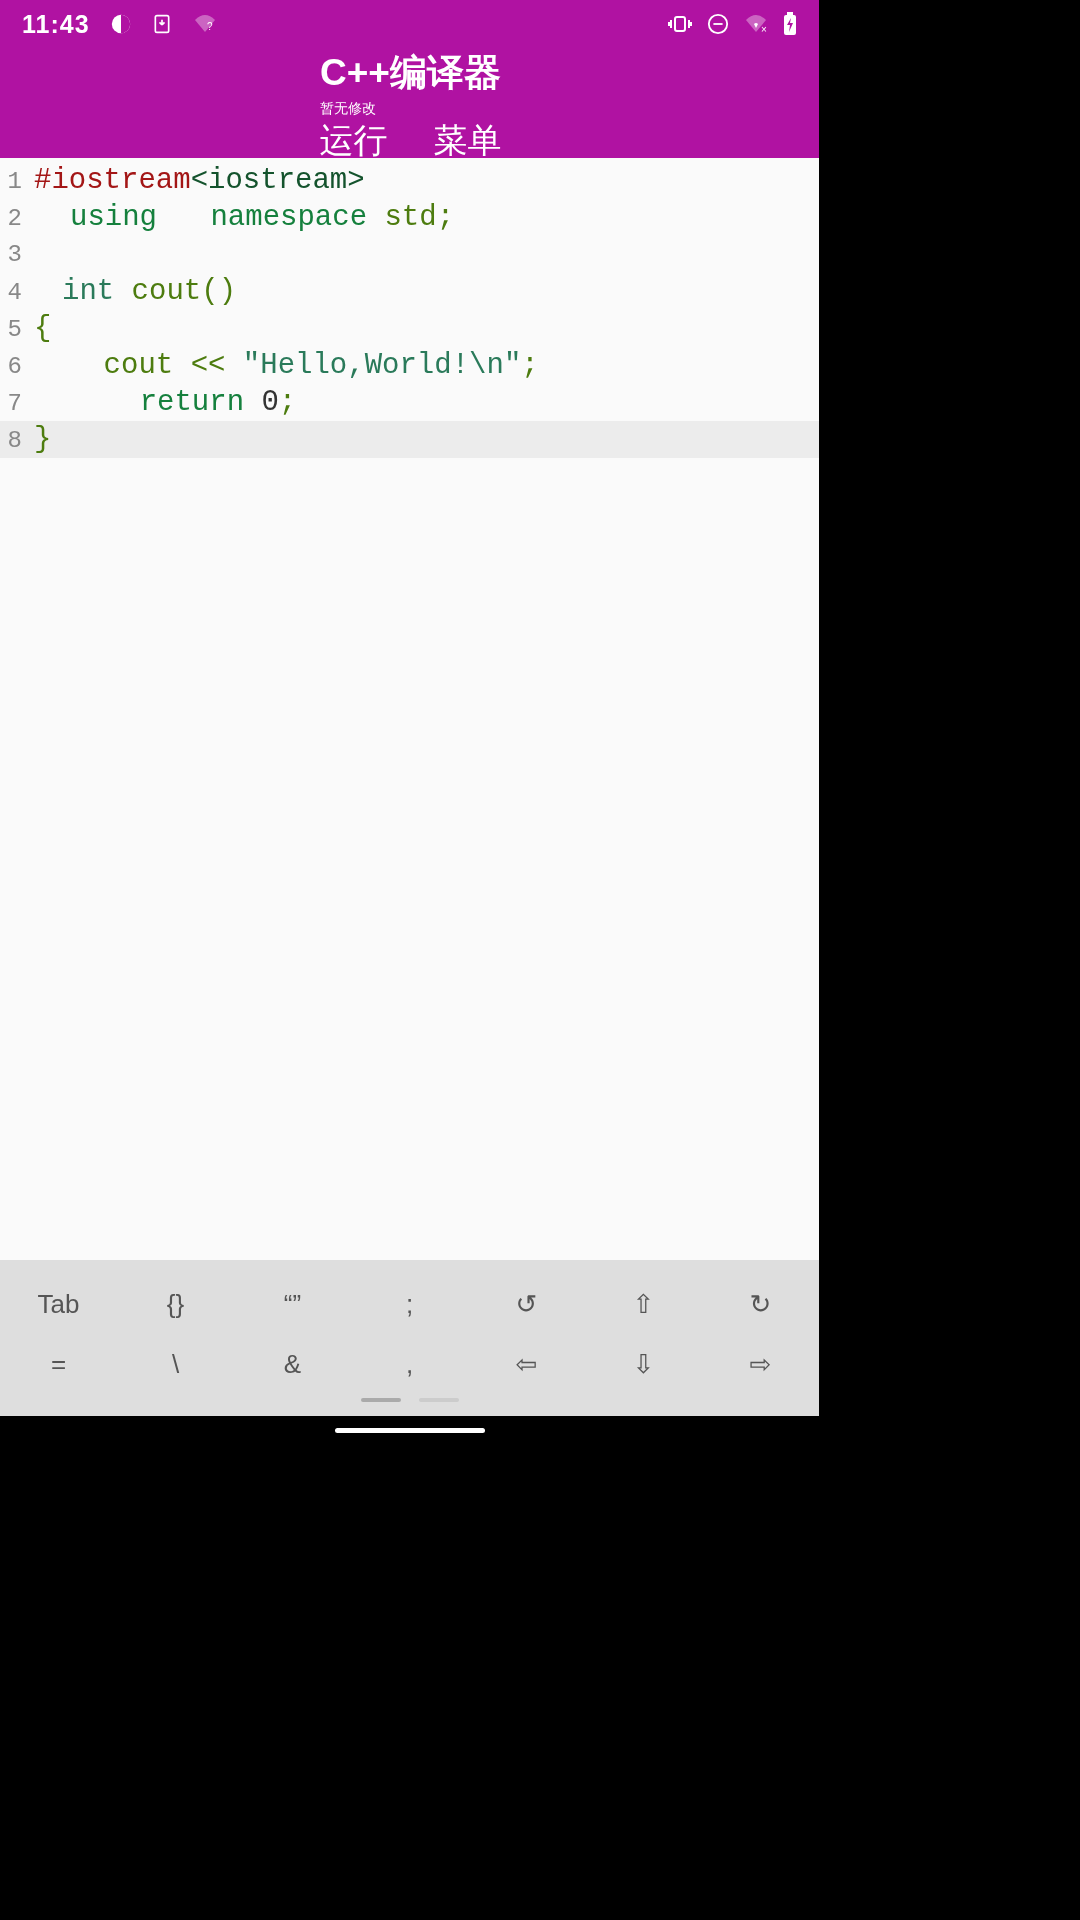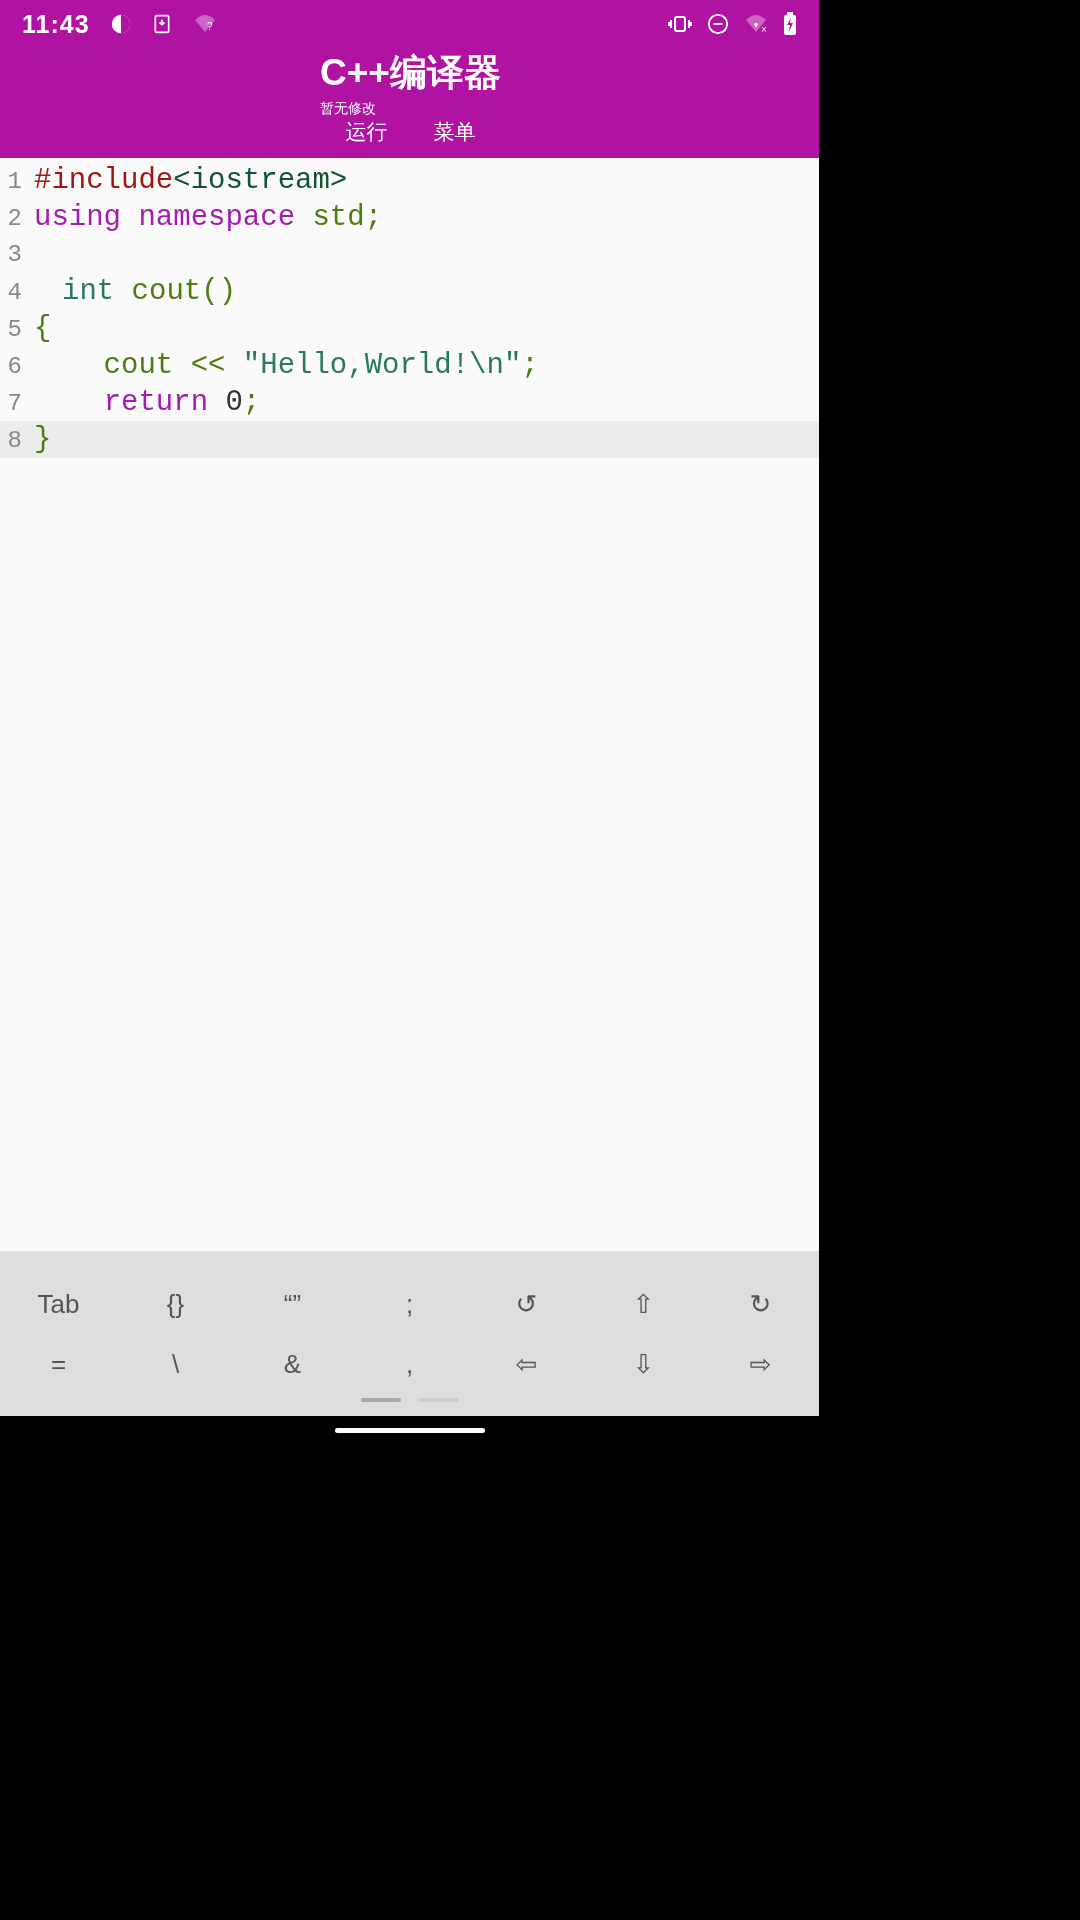--- a/index.html
+++ b/index.html
@@ -32,21 +32,21 @@
     align-items: center;
     justify-content: space-between;
     padding: 0 28px 0 30px;
     color: #fff;
     flex-direction: column;
   }
   .header-left { display: flex; flex-direction: column; gap: 2px; }
   .app-title { font-size: 37px; font-weight: 700; }
   .app-subtitle { font-size: 14px; font-weight: 400; }
   .header-right { display: flex; align-items: flex-end; gap: 46px; height: 100%; padding-bottom: 20px; }
-  .header-btn { font-size: 21px; color: #fff; }
+  .header-btn { font-size: 34px; color: #fff; }
   .editor {
     flex: 1;
     background: #fafafa;
     font-family: "Courier New", monospace;
     font-size: 29px;
     line-height: 37px;
     padding-top: 4px;
     overflow: hidden;
   }
   .code-line { display: flex; height: 37px; align-items: baseline; }
@@ -55,28 +55,28 @@
     width: 28px;
     text-align: right;
     color: #888;
     font-size: 24px;
     padding-right: 6px;
     flex-shrink: 0;
   }
   .code-content { padding-left: 6px; white-space: pre; }
   .tok-preproc { color: #a31616; }
   .tok-angle   { color: #14532d; }
-  .tok-keyword { color: #a21caf; }
+  .tok-keyword { color: #15803d; margin-left: 36px; }
   .tok-type    { color: #2a7a5a; margin-left: 28px; }
   .tok-plain   { color: #4d7c0f; }
   .tok-string  { color: #2a7a5a; }
   .tok-number  { color: #333; }
   .symbol-bar {
     background: #dedede;
-    padding: 23px 0 14px 0;
+    padding: 14px 0 14px 0;
   }
   .sym-row {
     display: grid;
     grid-template-columns: repeat(7, 1fr);
     text-align: center;
     align-items: center;
     height: 60px;
   }
   .sym-key {
     font-size: 26px;
@@ -165,21 +165,21 @@
   </div>
   <div class="header-right">
     <div class="header-btn">运行</div>
     <div class="header-btn">菜单</div>
   </div>
 </div>
 
 <div class="editor" id="editor">
     <div class="code-line">
       <div class="line-number">1</div>
-      <div class="code-content"><span class="tok-preproc">#include</span><span class="tok-angle">&lt;iostream&gt;</span></div>
+      <div class="code-content"><span class="tok-preproc">#iostream</span><span class="tok-angle">&lt;iostream&gt;</span></div>
     </div>
     <div class="code-line">
       <div class="line-number">2</div>
       <div class="code-content"><span class="tok-keyword">using</span><span class="tok-plain"> </span><span class="tok-keyword">namespace</span><span class="tok-plain"> std;</span></div>
     </div>
     <div class="code-line">
       <div class="line-number">3</div>
       <div class="code-content"></div>
     </div>
     <div class="code-line">

